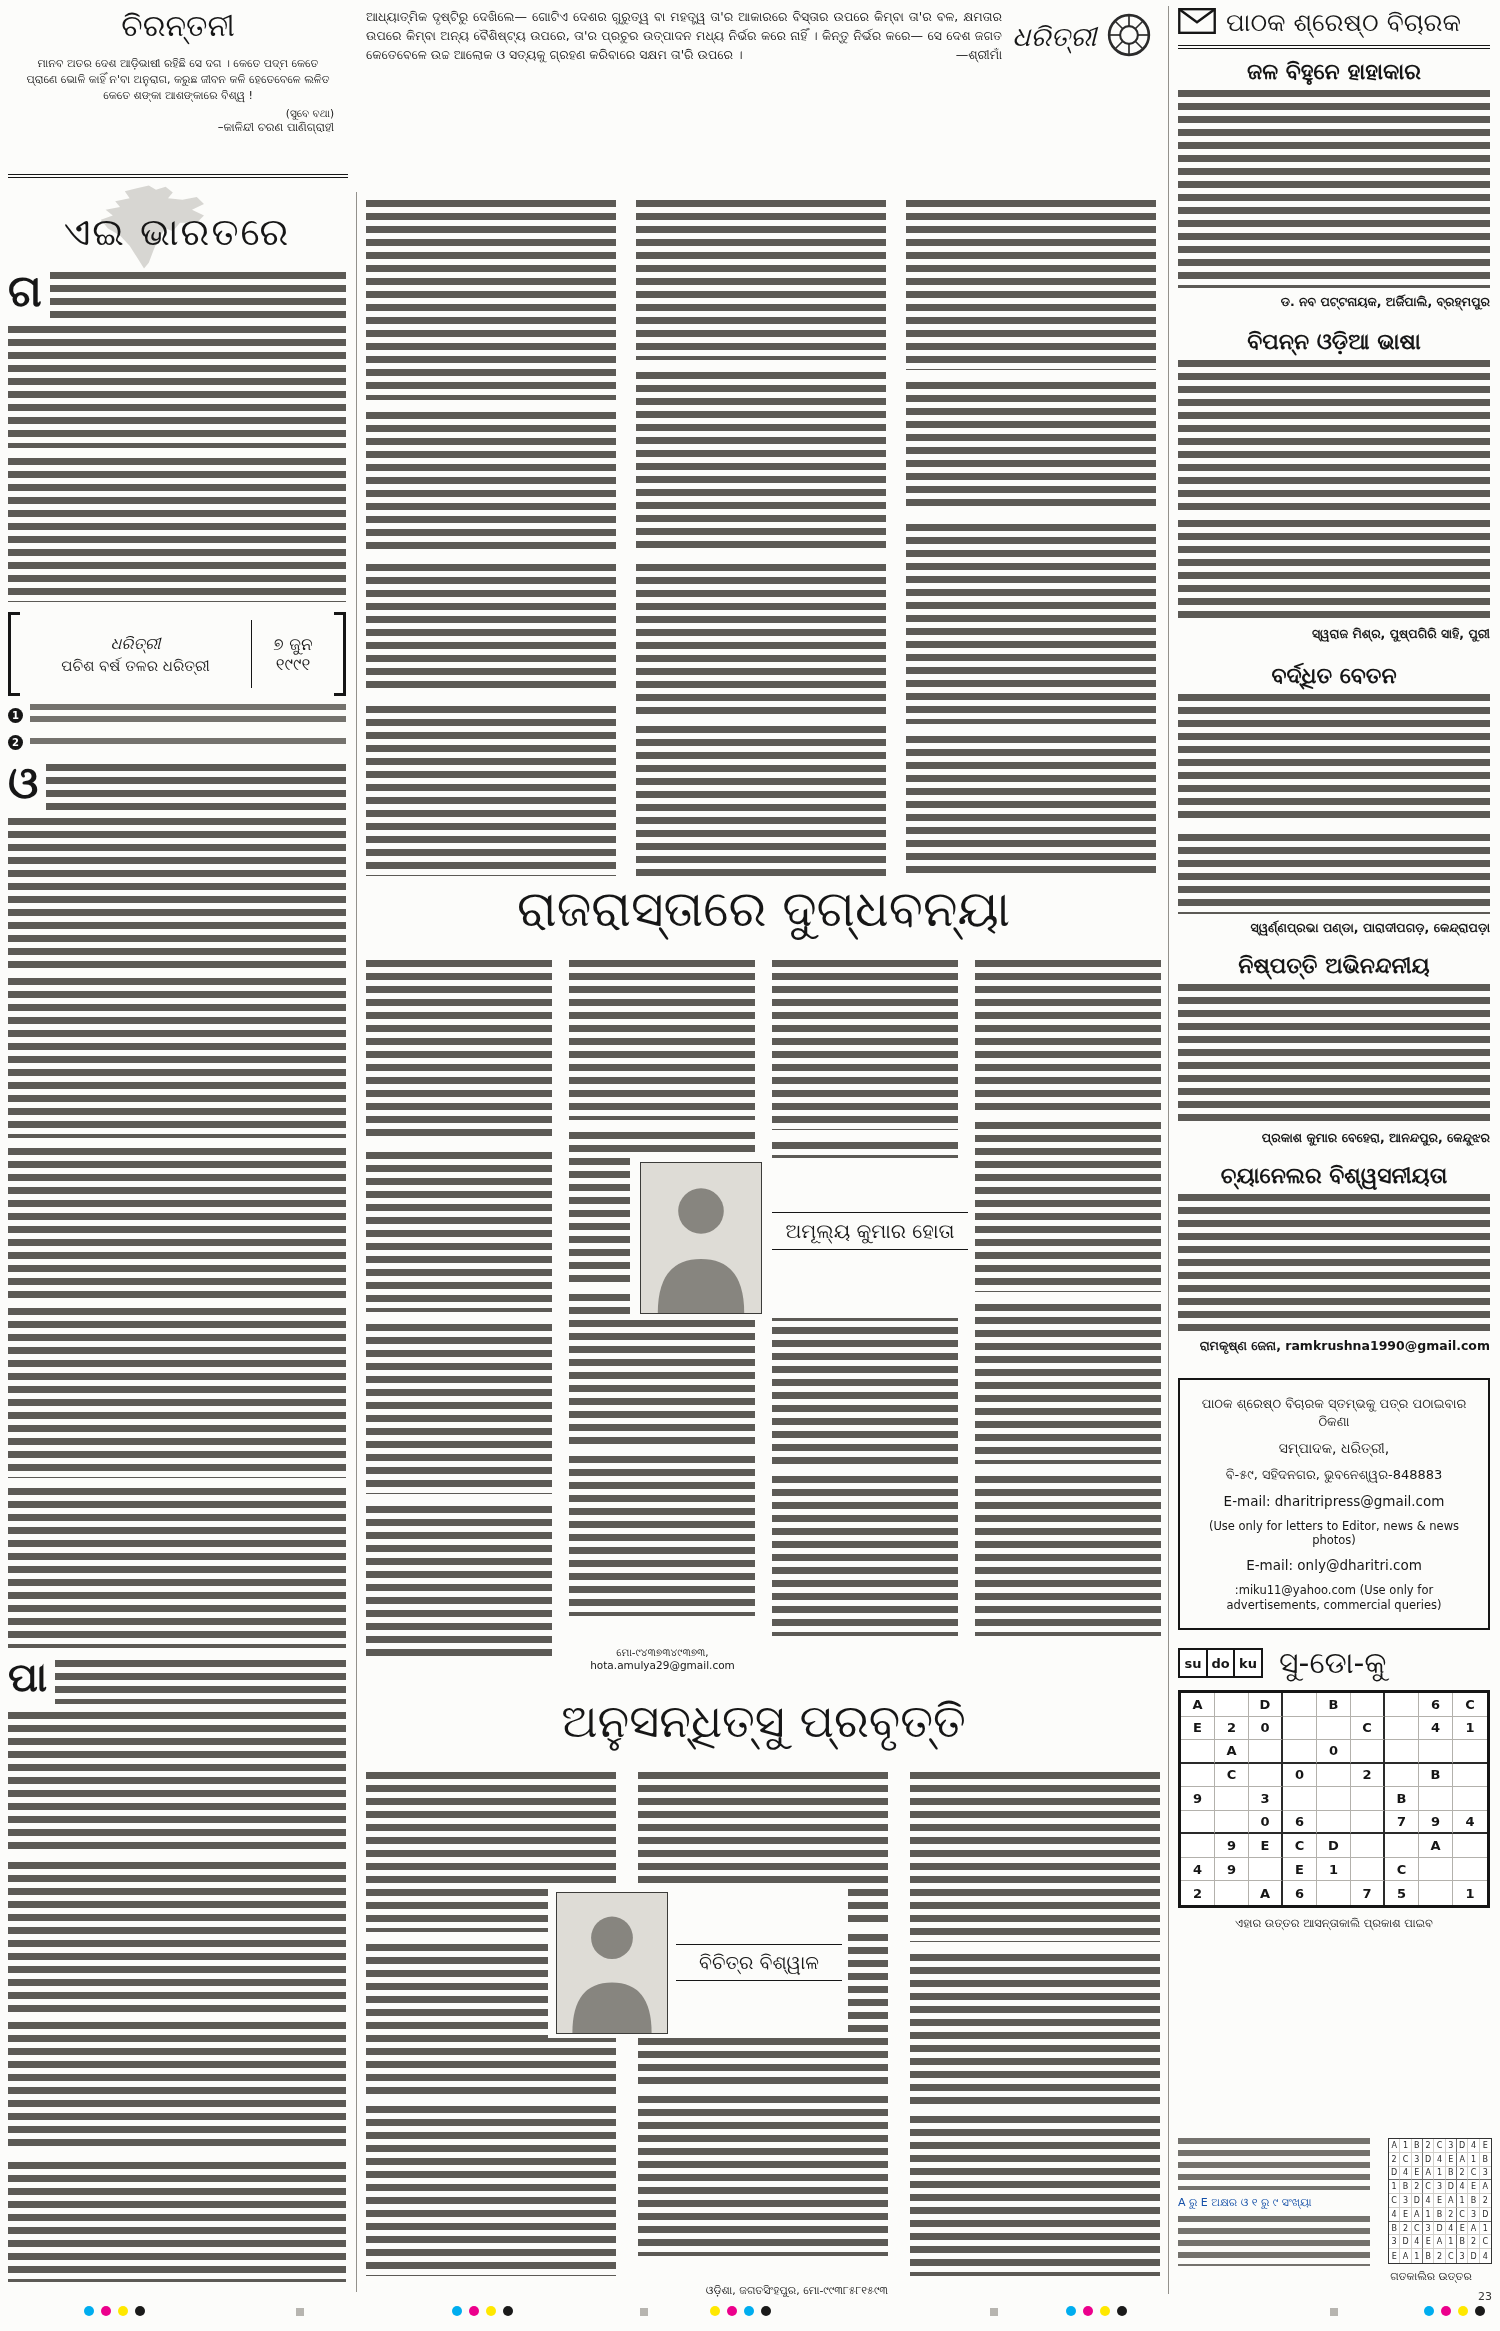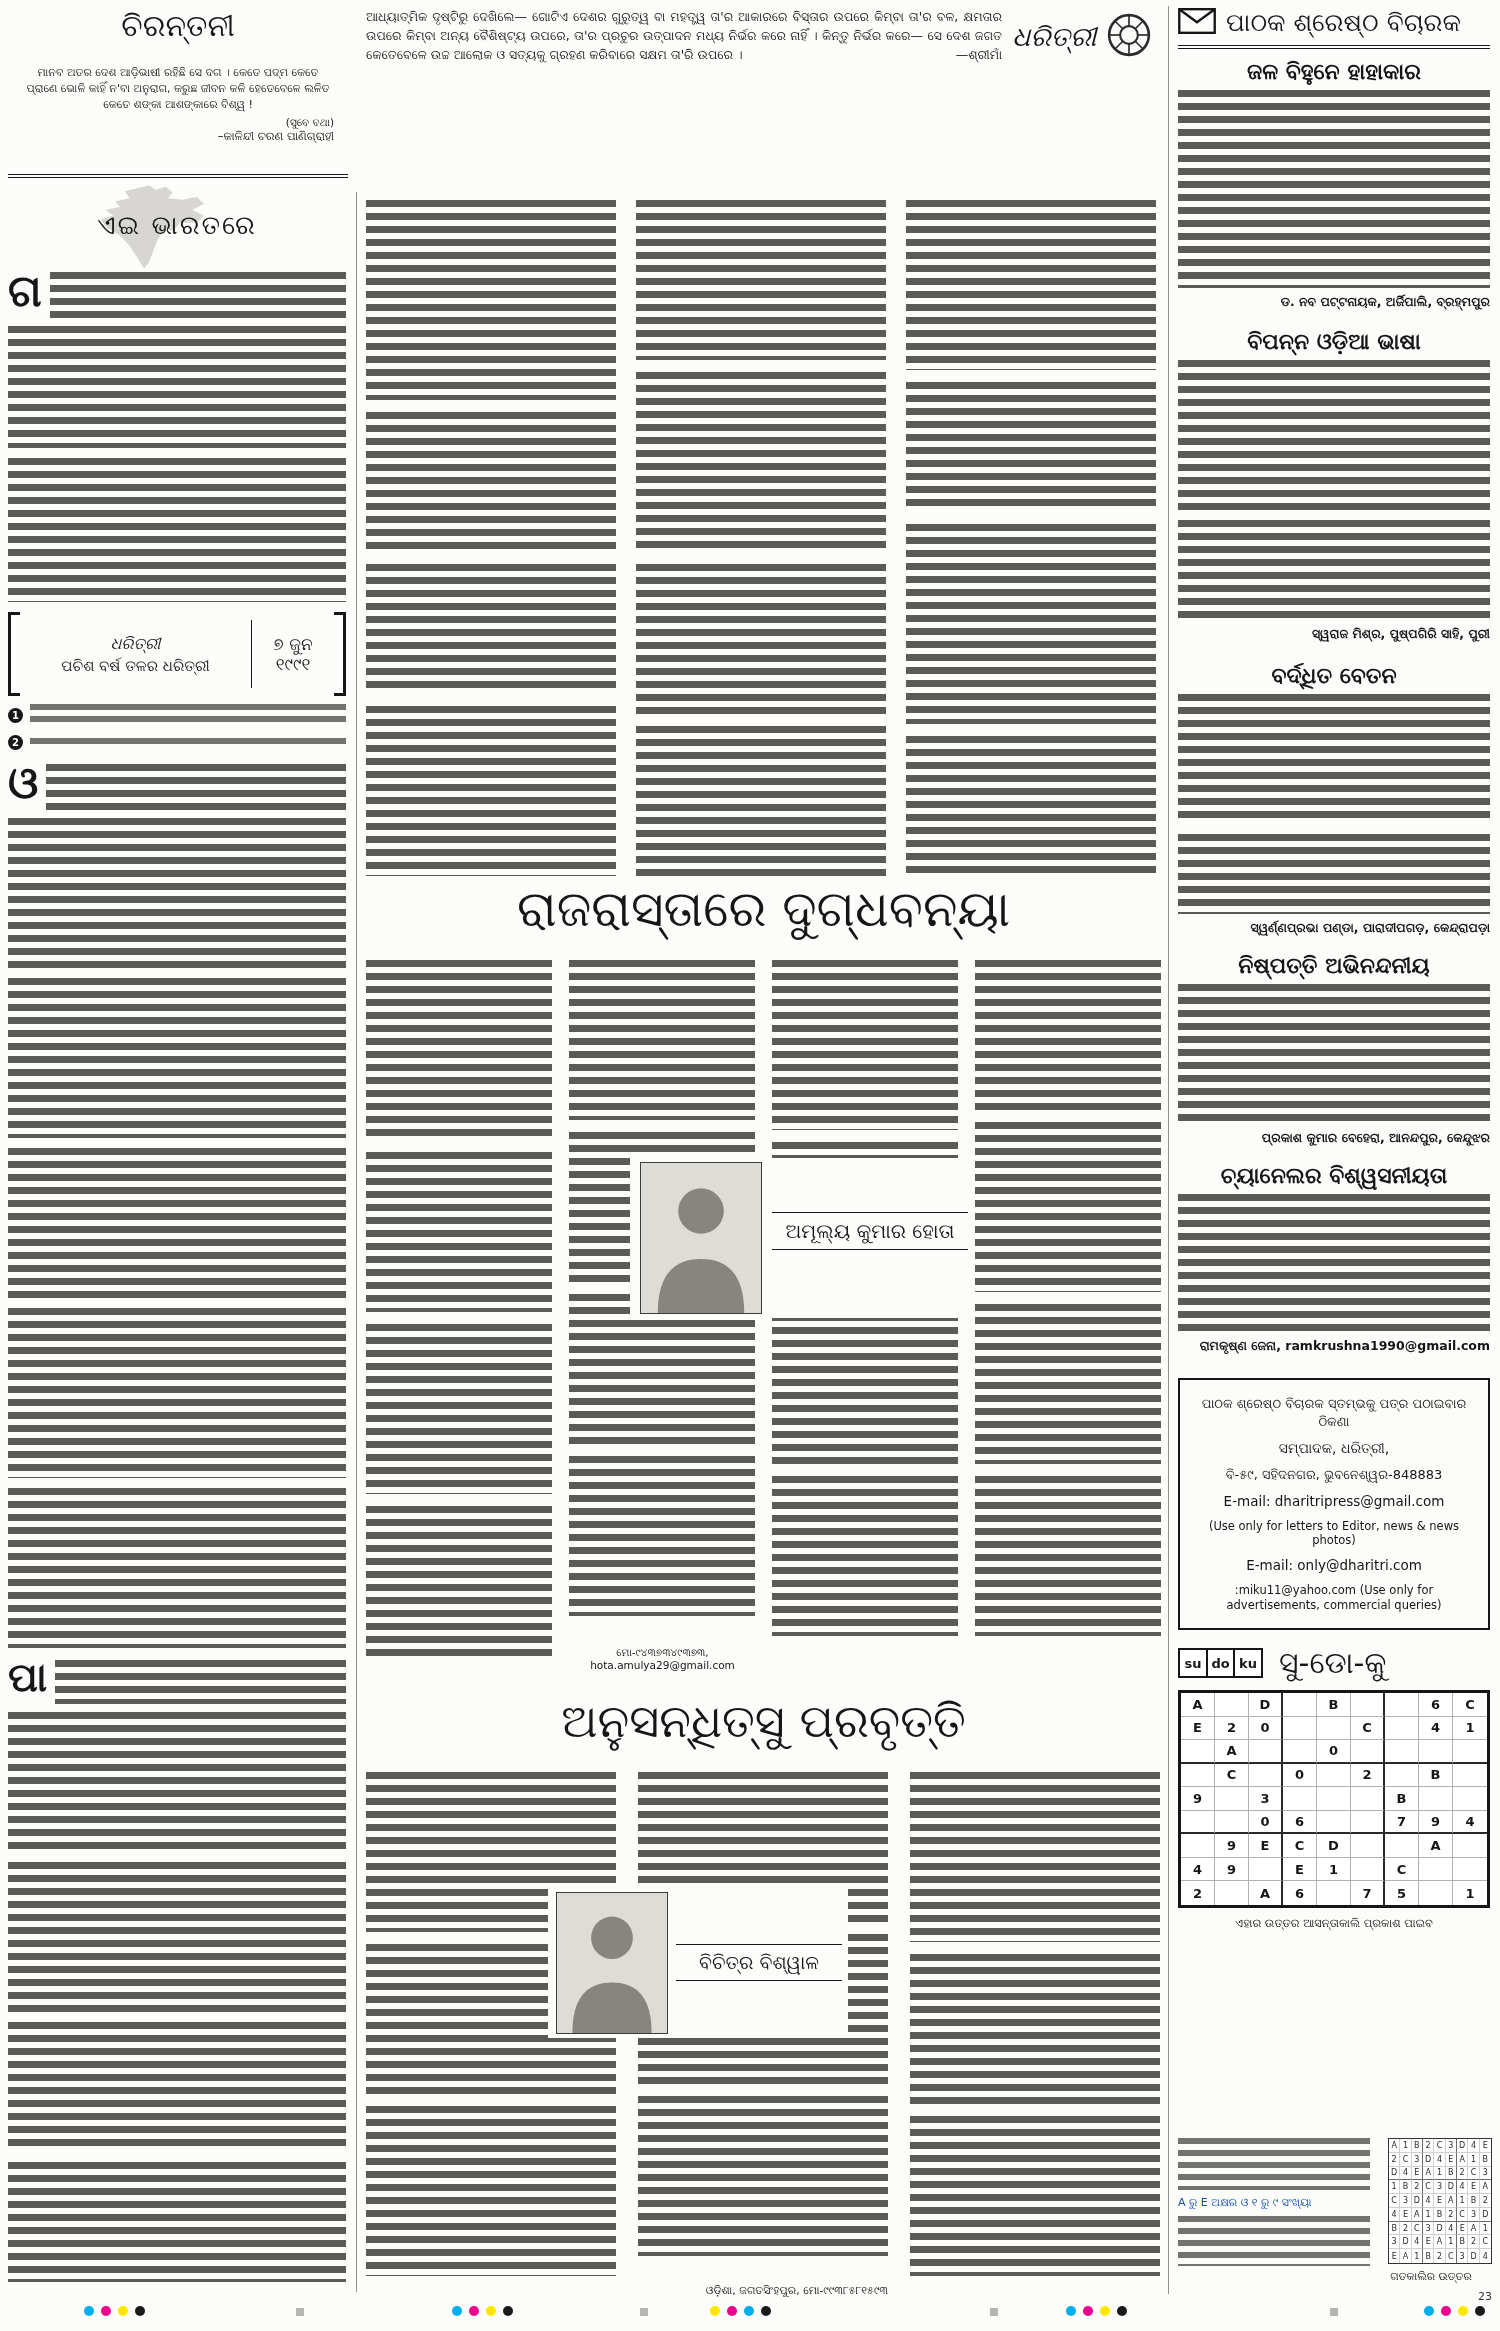--- a/index.html
+++ b/index.html
@@ -43,21 +43,21 @@
 </head>
 <body>
 
 <div id="page">
 
   <div class="vrule" style="left:356px;top:192px;height:2100px"></div>
   <div class="vrule" style="left:1168px;top:6px;height:2288px"></div>
 
   <div class="abs" style="left:8px;top:6px;width:340px;height:172px;border-bottom:4px double #161616;padding:2px 14px">
     <div class="b ser ctr" style="font-size:30px">ଚିରନ୍ତନୀ</div>
-    <div class="ctr" style="font-size:11px;line-height:1.45;margin-top:21px">ମାନବ ଅତର ଦେଶ ଆଡ଼ିଭାଷୀ ରହିଛି ସେ ଦଗ । କେତେ ପଦ୍ମ କେତେ ପ୍ରାଣେ ଭୋଳି କାହିଁ ନ'ବା ଅନୁରାଗ, କରୁଛ ଜୀବନ କଳି ହେତେବେଳେ ଲଳିତ କେତେ ଶଙ୍କା ଆଶଙ୍କାରେ ବିଶ୍ୱ !</div>
+    <div class="ctr" style="font-size:11px;line-height:1.45;margin-top:12px">ମାନବ ଅତର ଦେଶ ଆଡ଼ିଭାଷୀ ରହିଛି ସେ ଦଗ । କେତେ ପଦ୍ମ କେତେ ପ୍ରାଣେ ଭୋଳି କାହିଁ ନ'ବା ଅନୁରାଗ, କରୁଛ ଜୀବନ କଳି ହେତେବେଳେ ଲଳିତ କେତେ ଶଙ୍କା ଆଶଙ୍କାରେ ବିଶ୍ୱ !</div>
     <div class="rt" style="font-size:10.5px;margin-top:3px">(ସୁବେ ବଥା)</div>
     <div class="rt b" style="font-size:11.5px">–କାଳିନ୍ଦୀ ଚରଣ ପାଣିଗ୍ରାହୀ</div>
   </div>
 
   <div class="abs just" style="left:366px;top:8px;width:636px;font-size:12.5px;line-height:1.5">
     <span>ଆଧ୍ୟାତ୍ମିକ ଦୃଷ୍ଟିରୁ ଦେଖିଲେ— ଗୋଟିଏ ଦେଶର ଗୁରୁତ୍ୱ ବା ମହତ୍ତ୍ୱ ତା'ର ଆକାରରେ ବିସ୍ତାର ଉପରେ କିମ୍ବା ତା'ର ବଳ, କ୍ଷମତାର ଉପରେ କିମ୍ବା ଅନ୍ୟ ବୈଶିଷ୍ଟ୍ୟ ଉପରେ, ତା'ର ପ୍ରଚୁର ଉତ୍ପାଦନ ମଧ୍ୟ ନିର୍ଭର କରେ ନାହିଁ । କିନ୍ତୁ ନିର୍ଭର କରେ— ସେ ଦେଶ ଜଗତ କେତେବେଳେ ଉଚ୍ଚ ଆଲୋକ ଓ ସତ୍ୟକୁ ଗ୍ରହଣ କରିବାରେ ସକ୍ଷମ ତା'ରି ଉପରେ ।</span>
     <span class="b" style="float:right">—ଶ୍ରୀମାଁ</span>
   </div>
 
   <div class="abs" style="left:1012px;top:12px;display:flex;align-items:center;gap:10px">
@@ -99,21 +99,21 @@
     <div class="fake" style="height:200px;margin-bottom:12px"></div>
     <div class="fake" style="height:140px"></div>
   </div>
 
   <div class="abs" style="left:8px;top:192px;width:338px;height:72px">
     <span class="abs" style="left:88px;top:-8px;opacity:.5">
       <svg width="120" height="86" viewBox="0 0 100 120" preserveAspectRatio="none">
         <path d="M34 6 L44 2 L50 8 L58 4 L64 12 L60 20 L72 22 L84 18 L90 28 L80 36 L90 44 L84 54 L70 54 L64 66 L58 62 L52 76 L48 92 L44 110 L40 118 L34 102 L28 86 L20 72 L10 62 L4 50 L14 44 L8 36 L20 32 L16 24 L28 20 L24 10 Z" fill="#b4b2ab"></path>
       </svg>
     </span>
-    <div class="b ser ctr" style="position:relative;top:18px;font-size:26px;letter-spacing:2px">ଏଇ ଭାରତରେ</div>
+    <div class="b ser ctr" style="position:relative;top:18px;font-size:38px;letter-spacing:2px">ଏଇ ଭାରତରେ</div>
   </div>
 
   <div class="abs" style="left:8px;top:270px;width:338px">
     <div class="caprow">
       <div class="dropcap" style="font-size:44px">ଗ</div>
       <div class="fake" style="flex:1;height:46px;margin-top:2px"></div>
     </div>
     <div class="fake" style="height:122px;margin-top:8px"></div>
     <div class="fake" style="height:144px;margin-top:10px"></div>
   </div>

